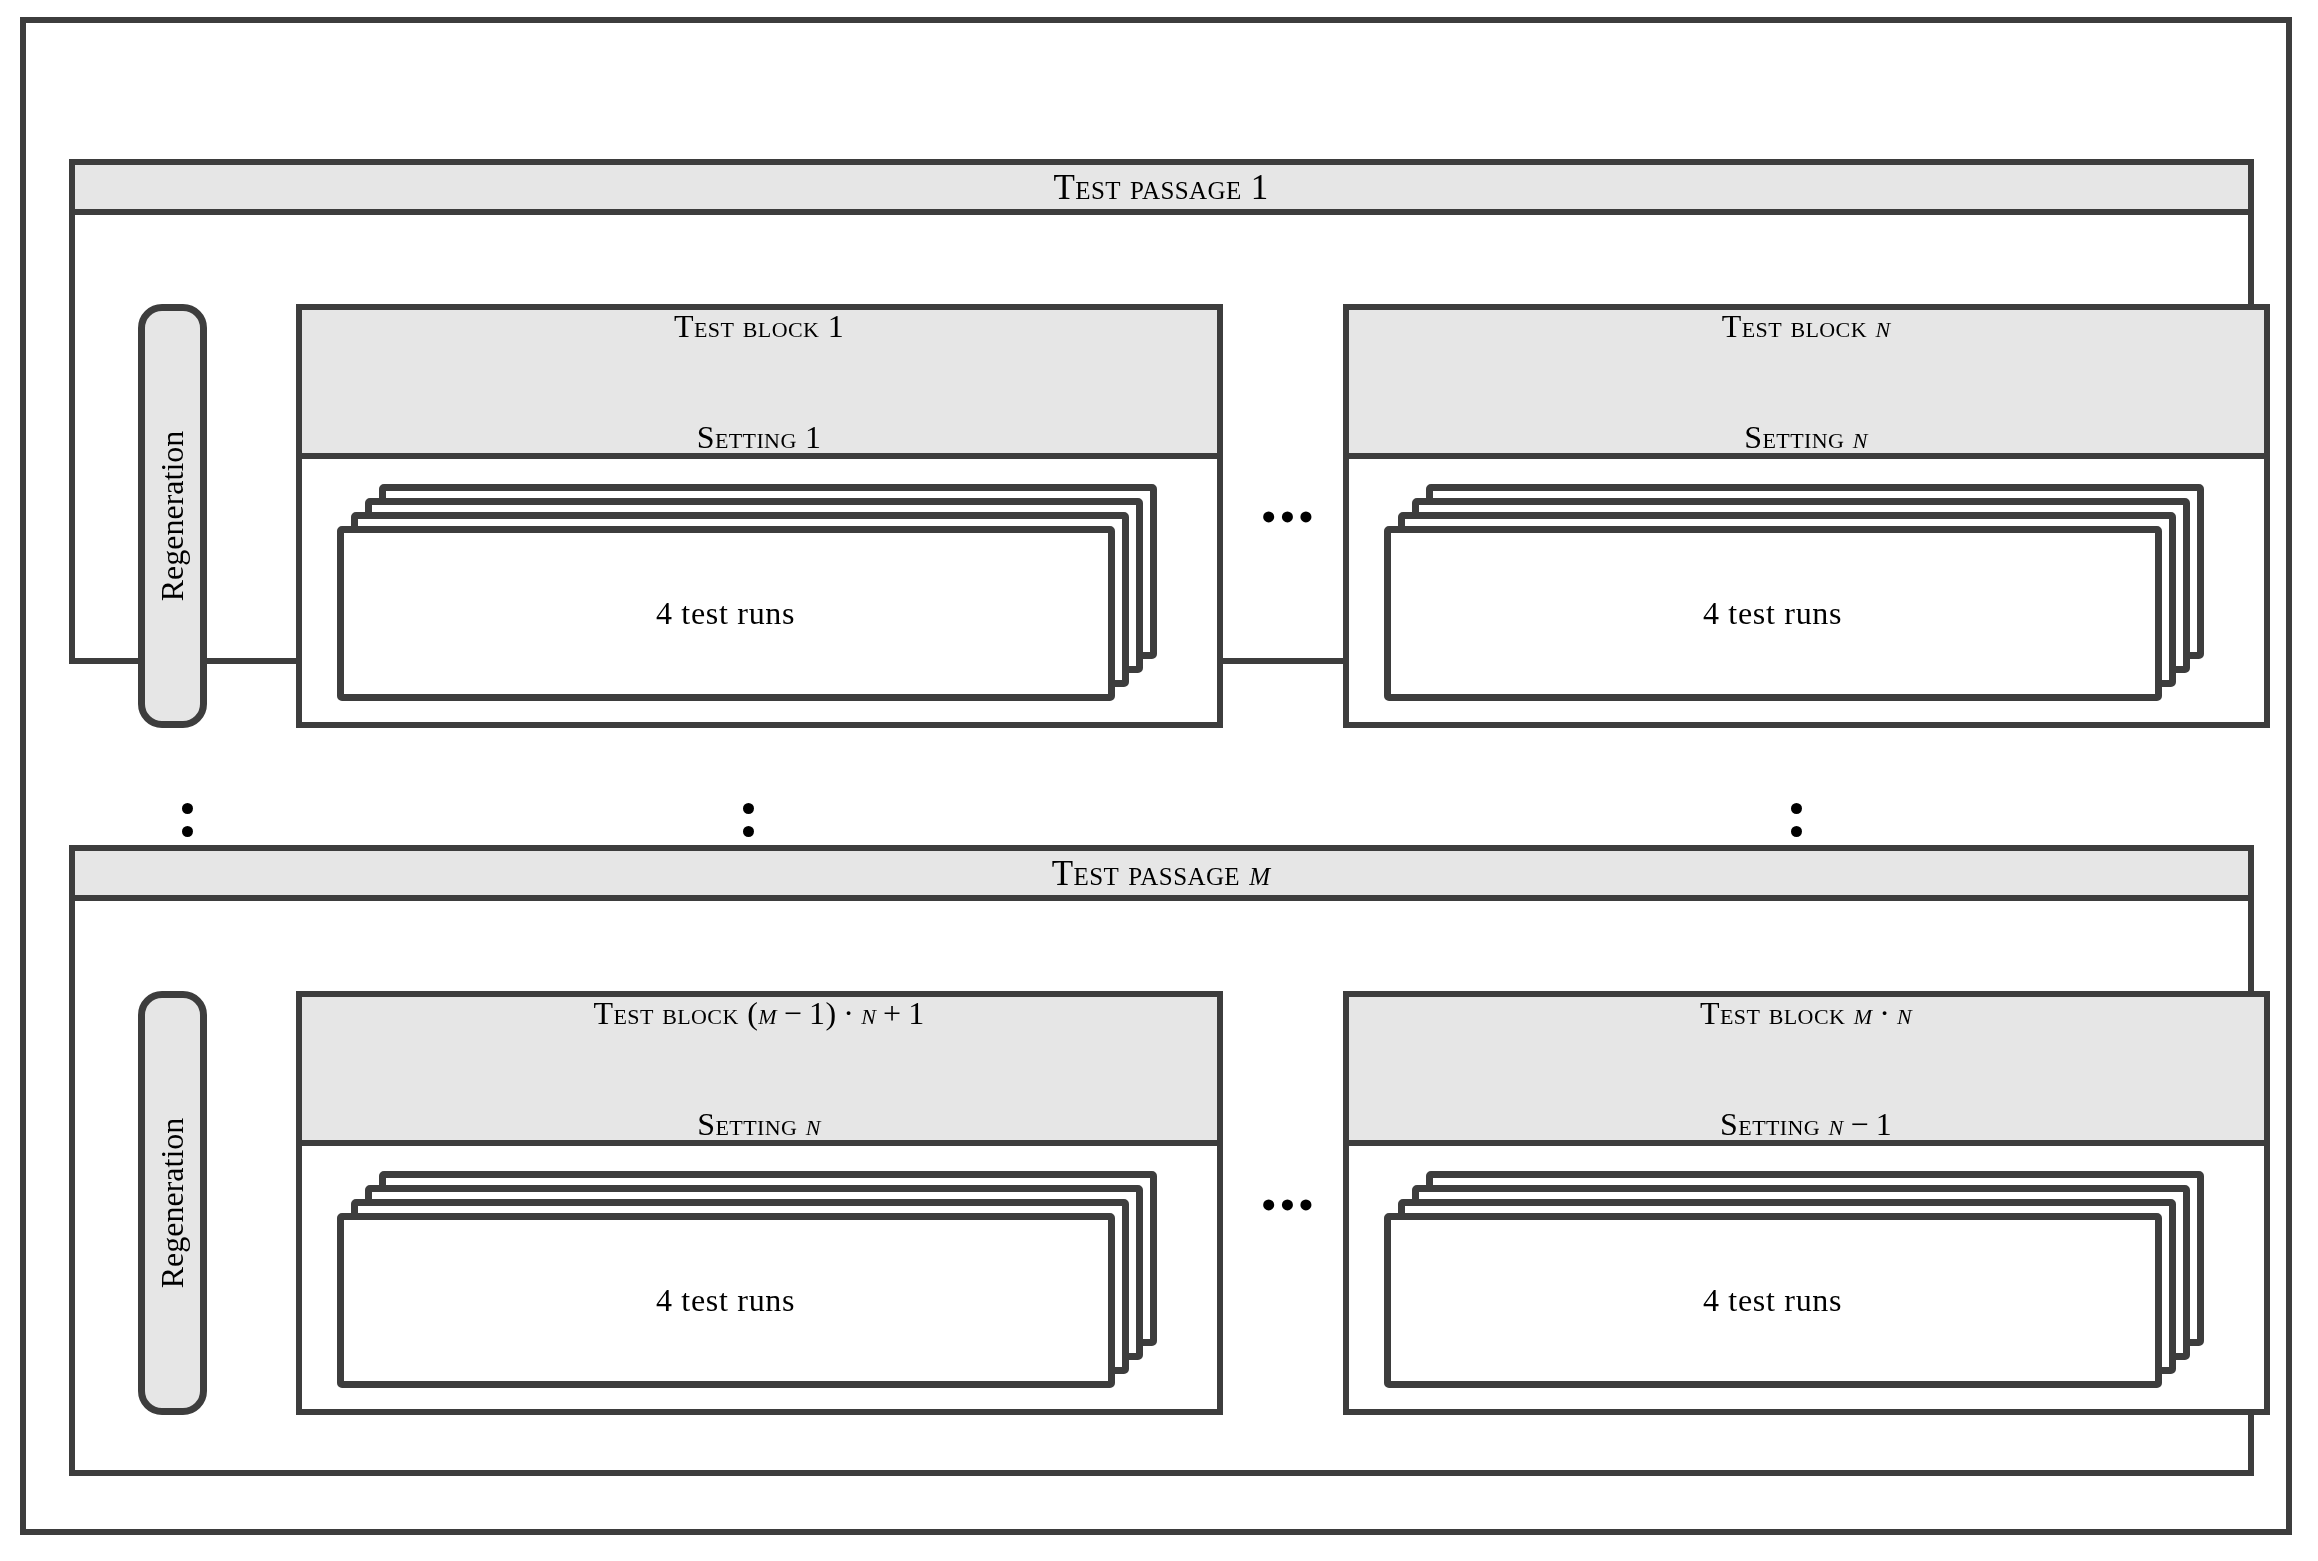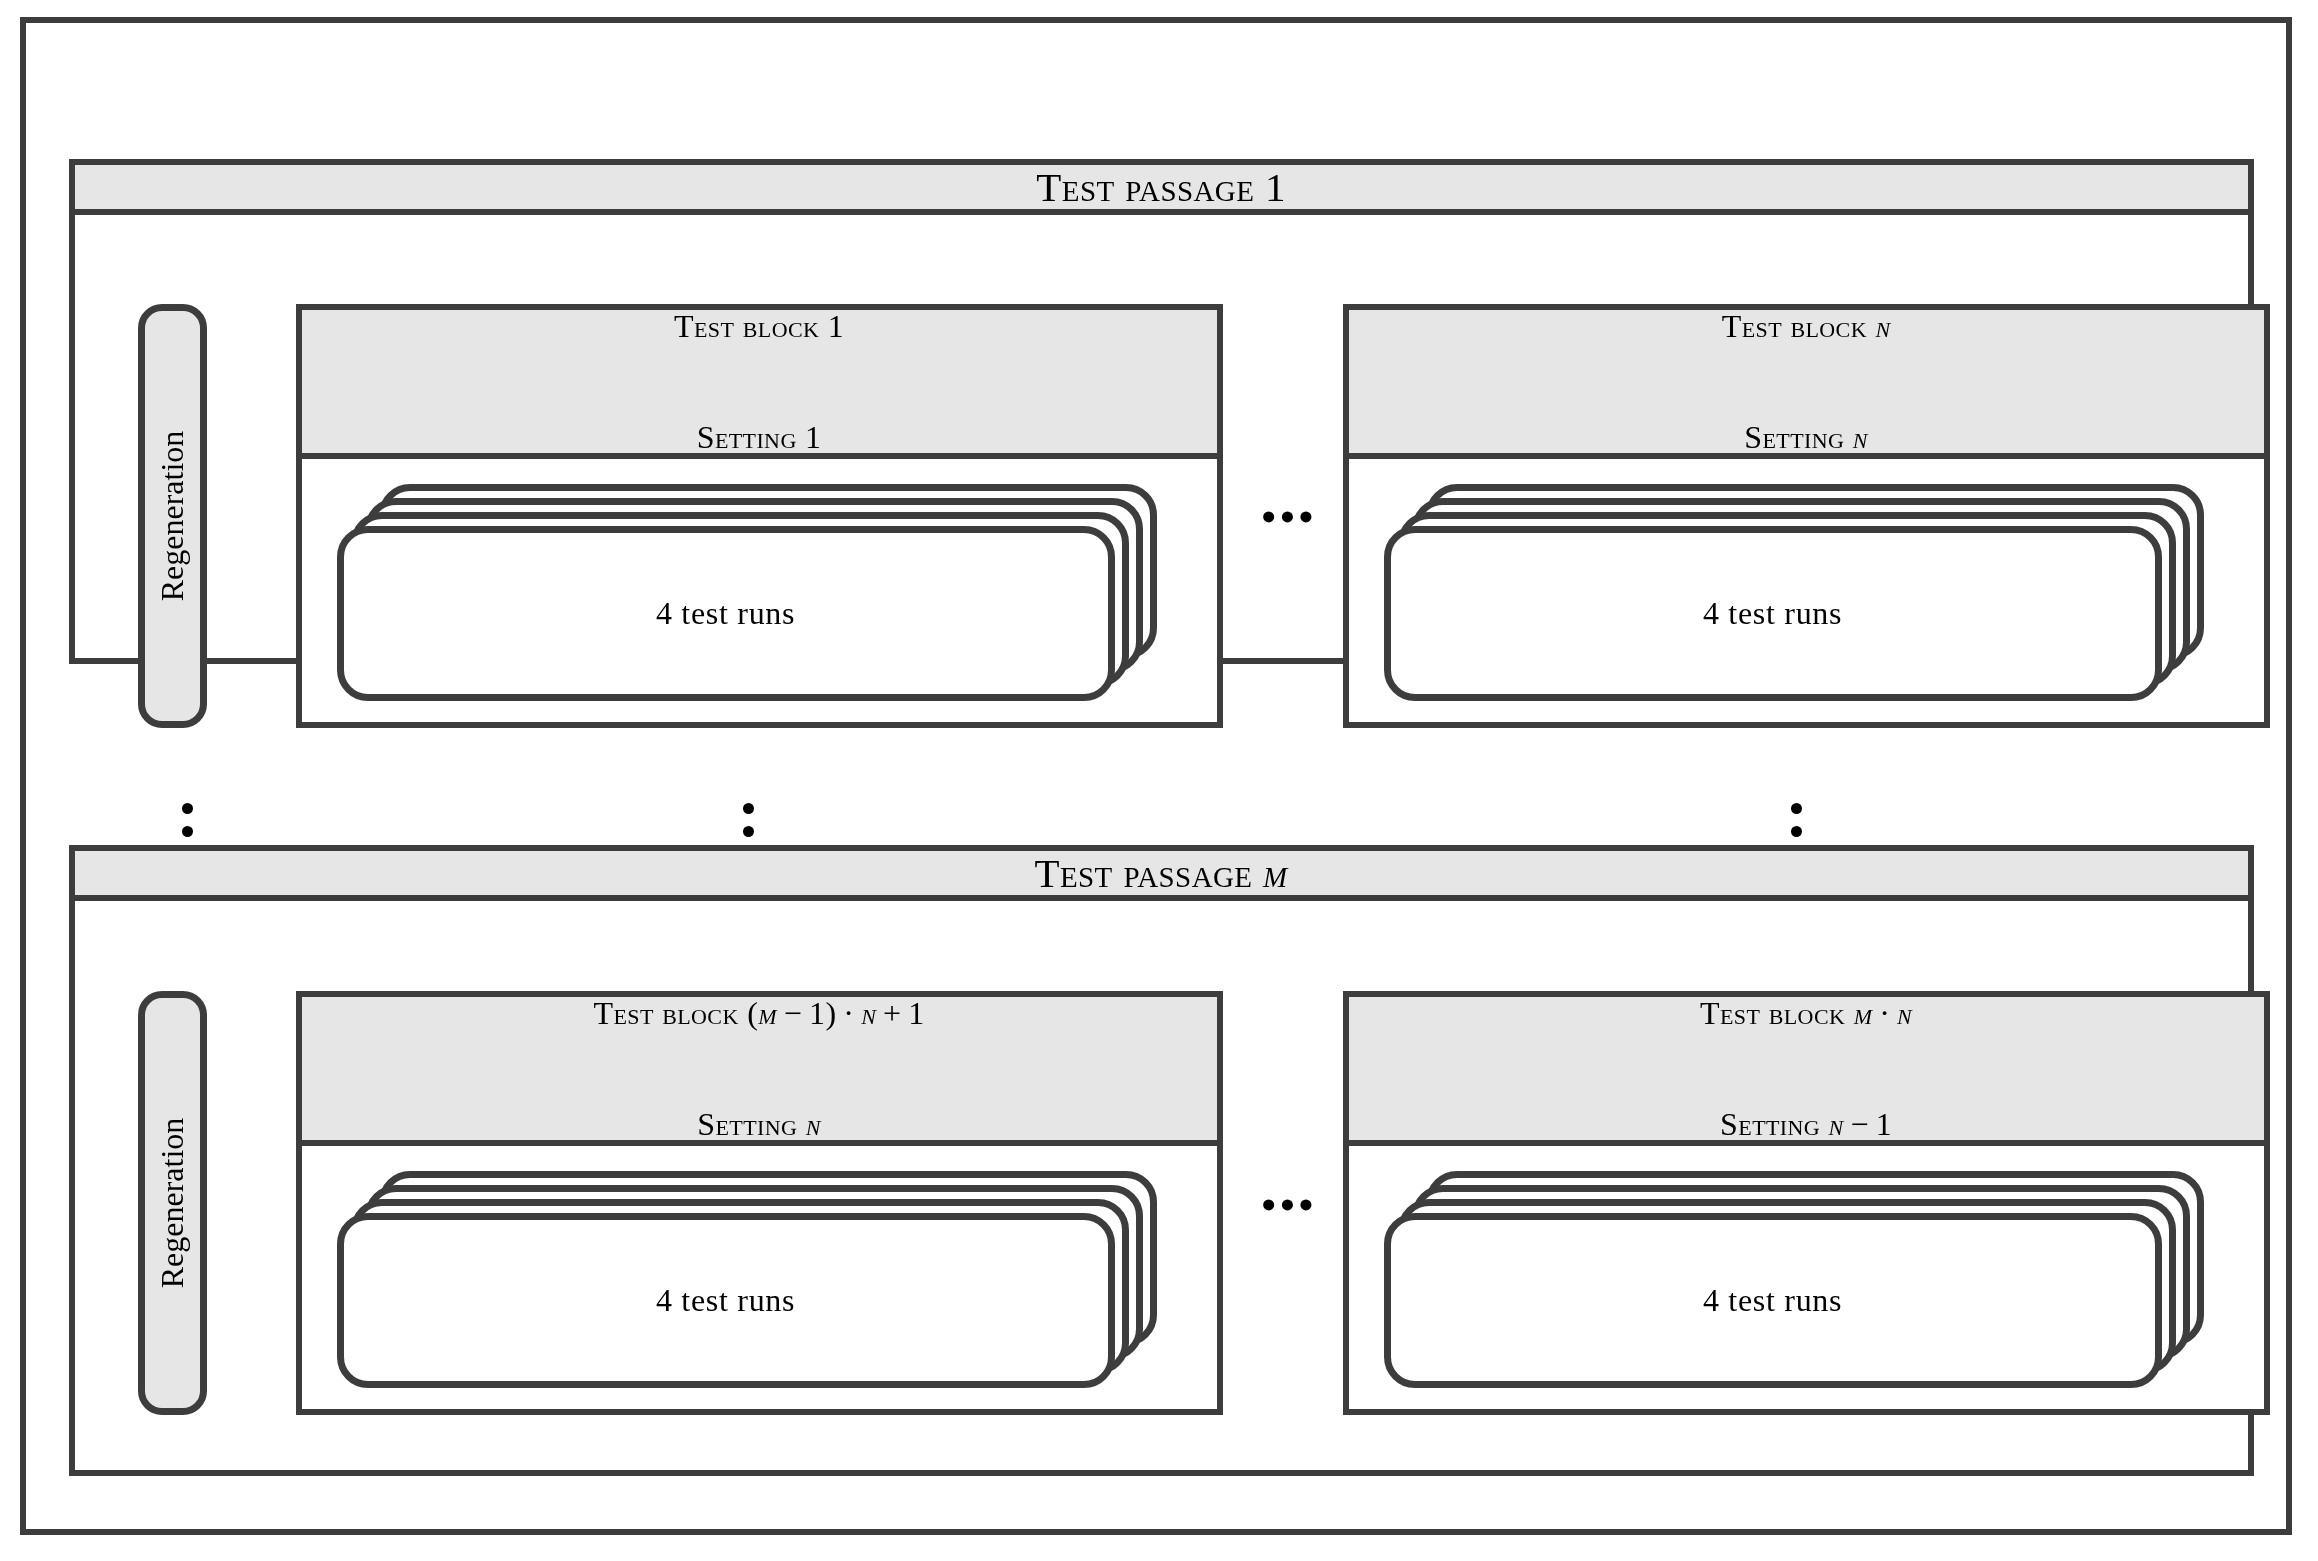--- a/index.html
+++ b/index.html
@@ -52,21 +52,21 @@
 
   .passage-header {
     position: absolute;
     left: 0; top: 0;
     width: 100%; height: 50px;
     background: #e6e6e6;
     border-bottom: 6.3px solid #3d3d3d;
     box-sizing: border-box;
     display: flex; align-items: center; justify-content: center;
   }
-  .passage-header .caps { font-size: 41px; }
+  .passage-header .caps { font-size: 35px; }
 
   
   .regen-pill {
     position: absolute;
     left: 63px;
     width: 69px;
     background: #e6e6e6;
     border: 7.7px solid #3d3d3d;
     border-radius: 24px;
     box-sizing: border-box;
@@ -111,21 +111,21 @@
   
   .card-stack {
     position: absolute;
     left: 35px; top: 25px;
     width: 821px; height: 217px;
   }
   .card {
     position: absolute;
     width: 778px; height: 175px;
     border: 7.7px solid #3d3d3d;
-    border-radius: 31px;
+    border-radius: 5px;
     background: #ffffff;
     box-sizing: border-box;
   }
   .card-4 { left: 42px; top: 0px;  z-index: 1; }
   .card-3 { left: 28px; top: 14px; z-index: 2; }
   .card-2 { left: 14px; top: 28px; z-index: 3; }
   .card-1 { left: 0px;  top: 42px; z-index: 4;
             display: flex; align-items: center; justify-content: center; }
   .card-label { font-size: 32px; letter-spacing: 0.7px; white-space: nowrap; }
 

